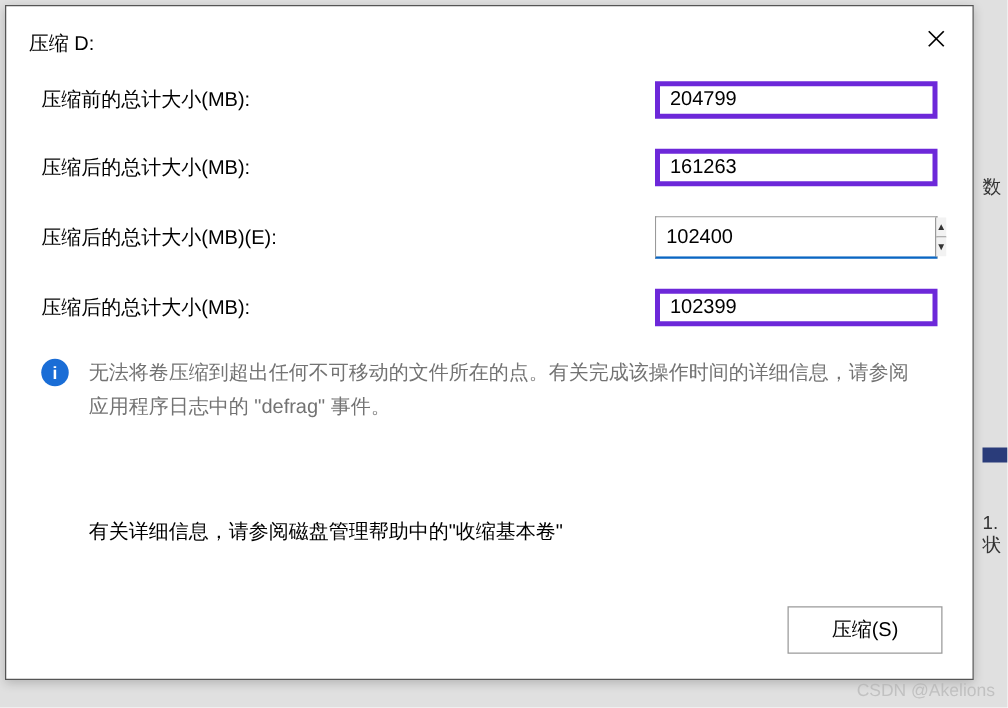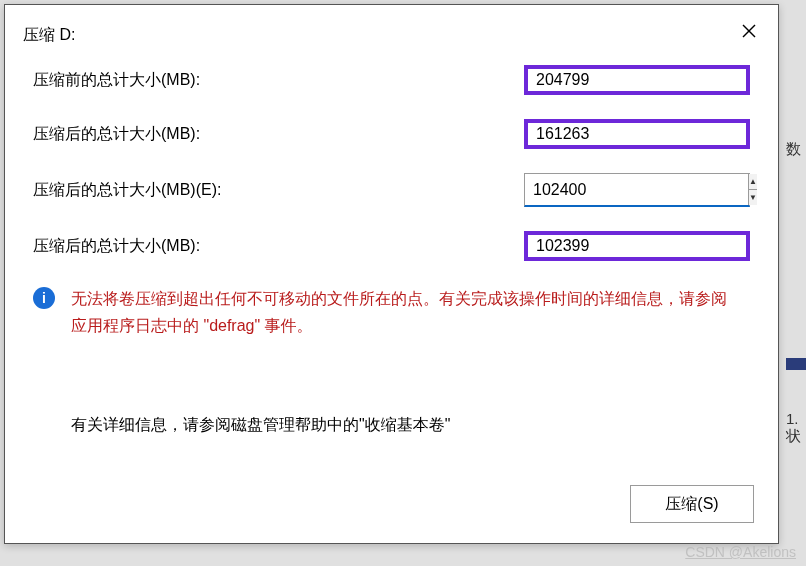--- a/index.html
+++ b/index.html
@@ -130,21 +130,21 @@
       background: #1a6dd6;
       color: #fff;
       display: flex; align-items: center; justify-content: center;
       font-weight: bold;
       font-size: 14px;
       margin-top: 2px;
     }
     .info-text {
       font-size: 16px;
       line-height: 1.7;
-      color: #b91c1c;
+      color: #737373;
     }
     .info-text2 {
       margin-left: 38px;
       margin-top: 76px;
       font-size: 16px;
       color: #000;
     }
     .buttons {
       position: absolute;
       bottom: 20px;
@@ -163,21 +163,20 @@
       display: flex;
       align-items: center;
       justify-content: center;
     }
     .watermark {
       position: absolute;
       right: 10px;
       bottom: 6px;
       color: rgba(180,180,180,0.7);
       font-size: 14px;
-      text-decoration: underline;
     }
   </style>
 </head>
 <body>
 
 <div class="bg-right">数</div>
 <div class="bg-bar"></div>
 <div class="bg-right2">
   <span>1.</span><br><span>状</span>
 </div>

